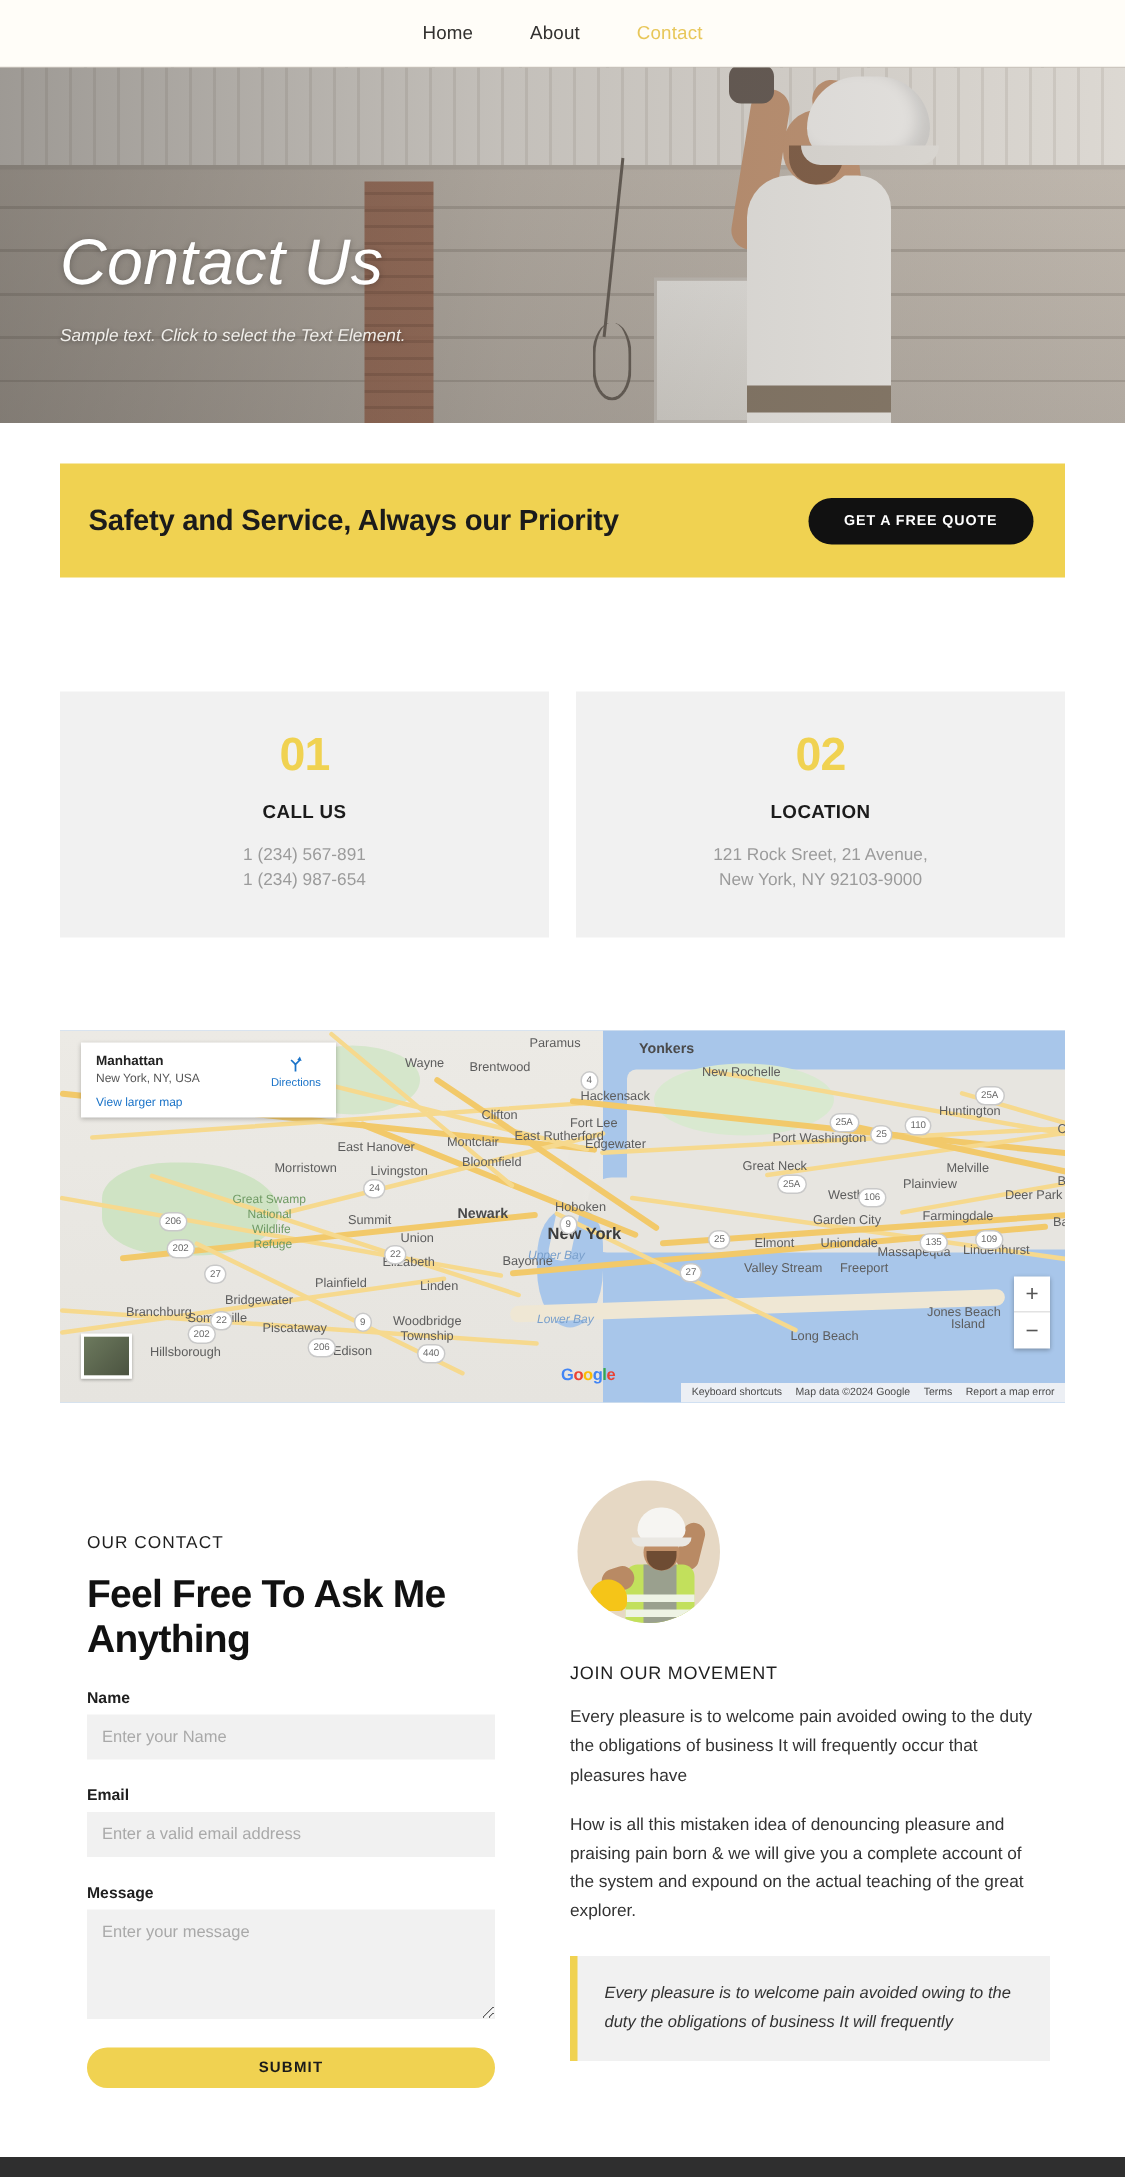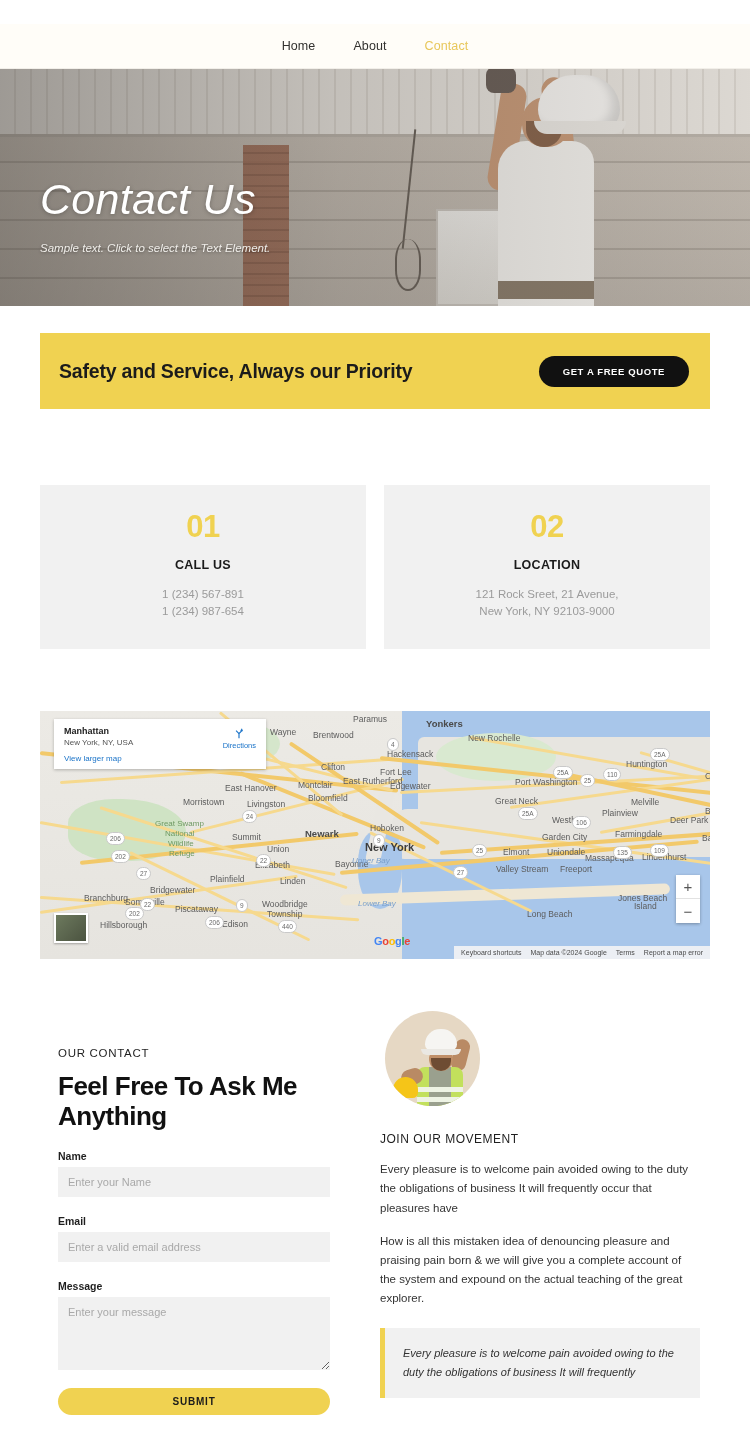--- a/index.html
+++ b/index.html
@@ -15,21 +15,20 @@
 
   
   .nav {
     height: 45px;
     background: #fffdf8;
     display: flex;
     align-items: center;
     justify-content: center;
     gap: 38px;
     border-bottom: 1px solid #f2efe9;
-    margin-top: 24px;
   }
   .nav-link {
     font-size: 12.5px;
     color: #32312f;
     letter-spacing: .1px;
     text-decoration: none;
     cursor: pointer;
   }
   .nav-link.active { color: #e8c75a; }
 
@@ -217,21 +216,21 @@
   }
   .map-label.major { font-size: 11px; font-weight: 700; color: #3c3c3c; }
   .map-label.mid { font-size: 9.5px; font-weight: 700; color: #4a4a4a; }
   .map-label.park { color: #6f9a63; font-size: 8px; text-align: center; line-height: 1.2; }
   .map-label.water { color: #7aa0cc; font-style: italic; font-size: 8px; }
   .map-shield {
     position: absolute; font-size: 6.5px; color: #6a6a6a; background: #fff;
     border: 1px solid #c9c9c9; border-radius: 7px; padding: 0 3px; line-height: 11px;
   }
   .map-card {
-    position: absolute; left: 14px; top: 8px; width: 212px; height: 50px;
+    position: absolute; left: 14px; top: 8px; width: 170px; height: 50px;
     background: #ffffff; box-shadow: 0 1px 3px rgba(0,0,0,.25);
     padding: 7px 10px; z-index: 5;
   }
   .mc-title { font-size: 9px; font-weight: 700; color: #222; }
   .mc-sub { font-size: 8px; color: #555; margin-top: 2px; }
   .mc-link { font-size: 8px; color: #1a73c8; margin-top: 7px; cursor: pointer; }
   .mc-dir {
     position: absolute; right: 10px; top: 7px; text-align: center;
     color: #1a73c8; font-size: 7.5px; cursor: pointer;
   }

